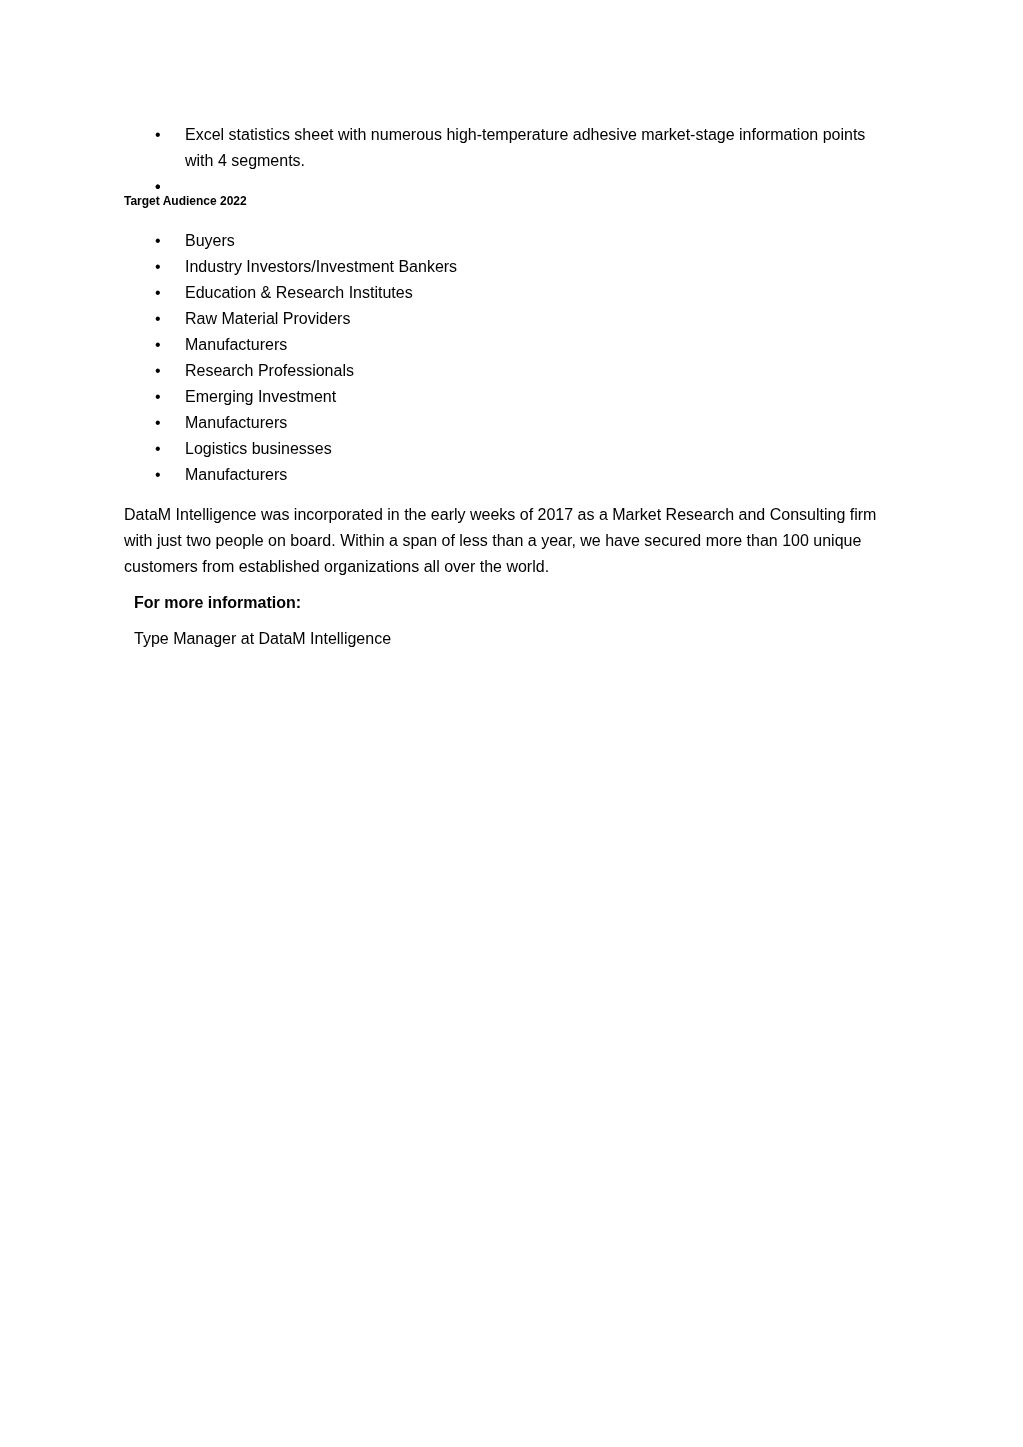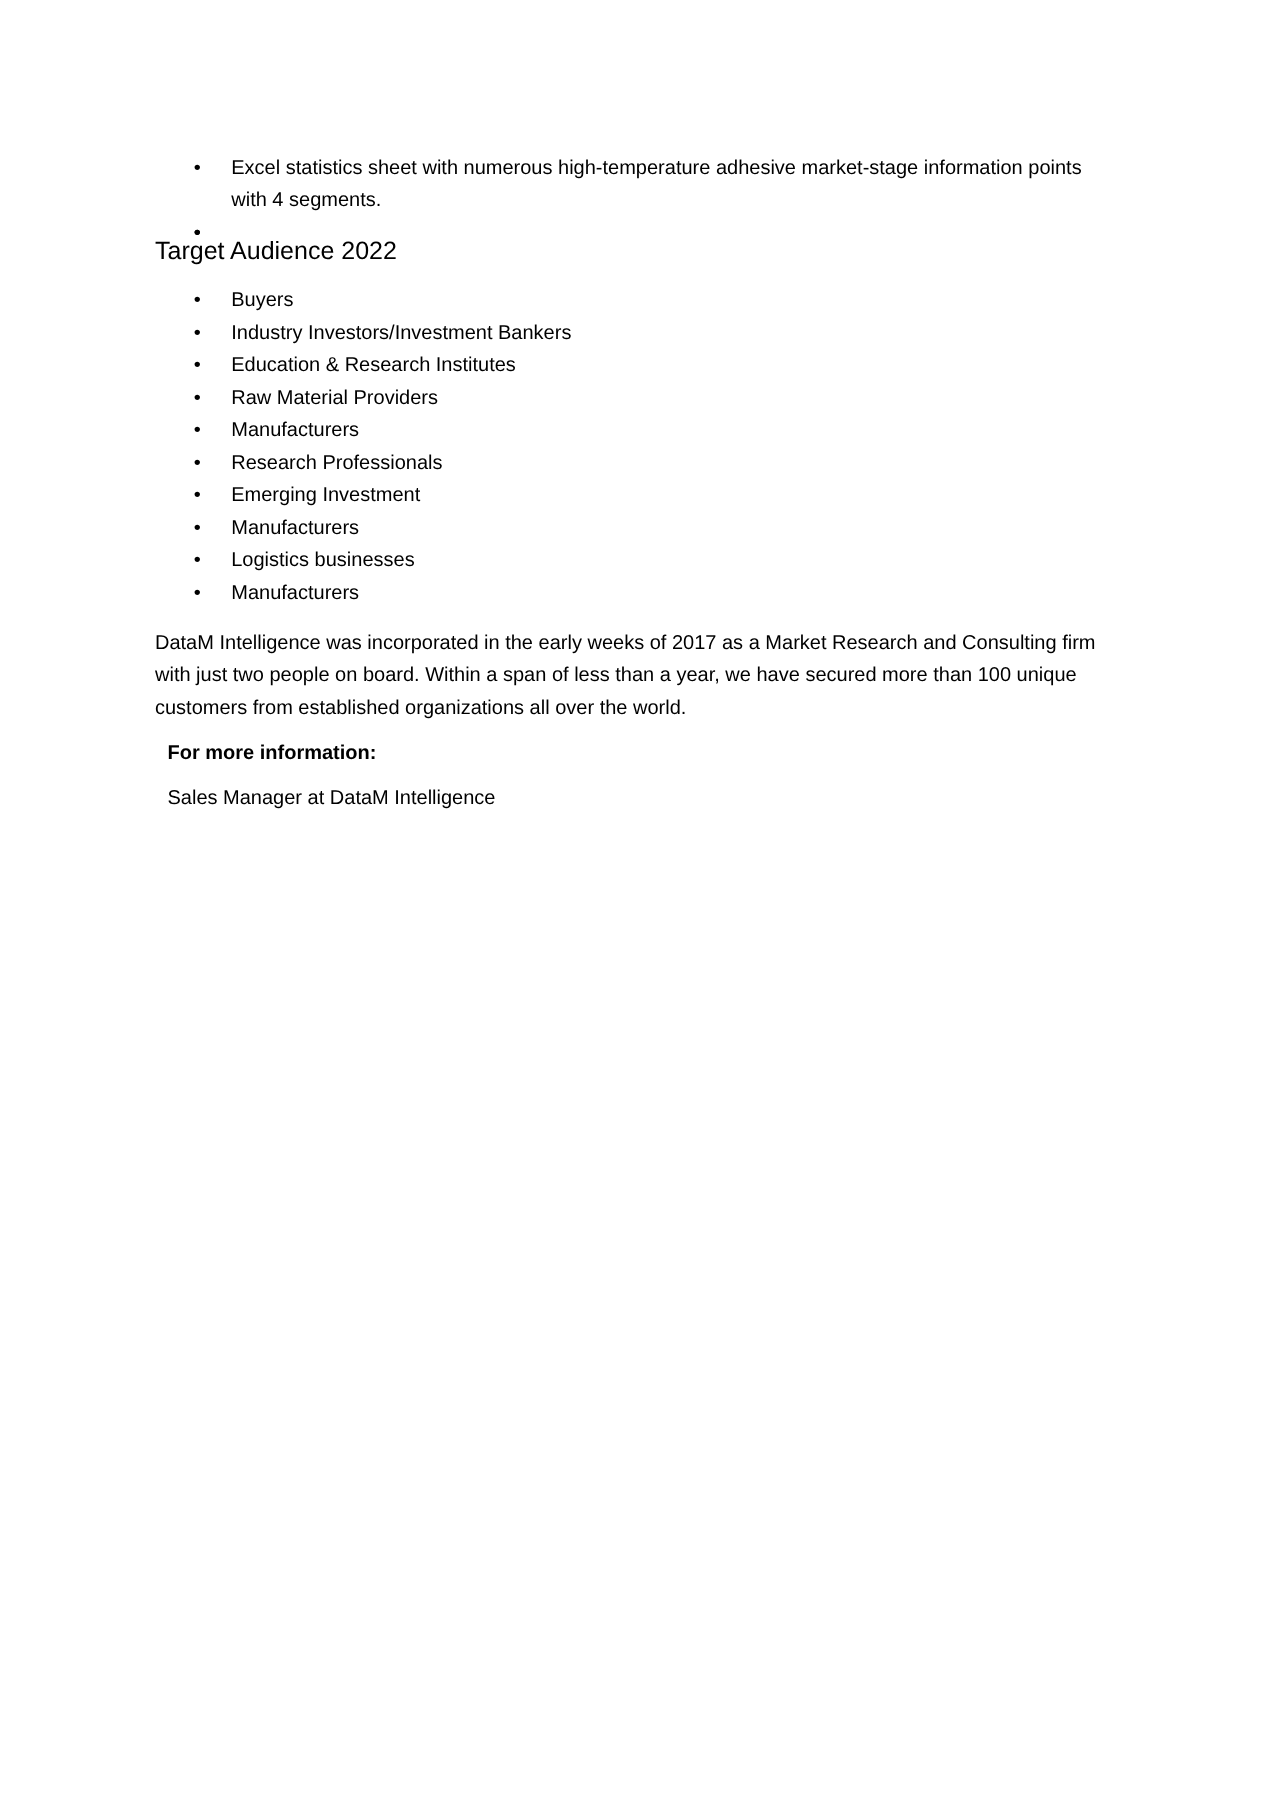--- a/index.html
+++ b/index.html
@@ -30,23 +30,23 @@
   .bullet-item {
     position: relative;
     padding-left: 61px;
   }
   .bullet-marker {
     position: absolute;
     left: 31px;
     top: 0;
   }
   .doc-heading {
-    font-weight: normal;
+    font-weight: bold;
     margin: 0 0 14px 0;
-    font-size: 20px;
+    font-size: 12px;
     line-height: 26px;
   }
   .doc-paragraph {
     margin: 0 0 1px 0;
   }
   .contact-block {
     margin: 0;
   }
   .contact-line {
     margin: 10px;
@@ -132,16 +132,16 @@
         <span class="bullet-marker">•</span>
         <span>Manufacturers</span>
       </li>
     </ul>
 
 
   <p class="doc-paragraph">DataM Intelligence was incorporated in the early weeks of 2017 as a Market Research and Consulting firm with just two people on board. Within a span of less than a year, we have secured more than 100 unique customers from established organizations all over the world.</p>
 
   <div class="contact-block">
     <p class="contact-line contact-heading">For more information:</p>
-    <p class="contact-line">Sales Manager at DataM Intelligence</p>
+    <p class="contact-line">Type Manager at DataM Intelligence</p>
   </div>
 
 </div>
 
 </body></html>

